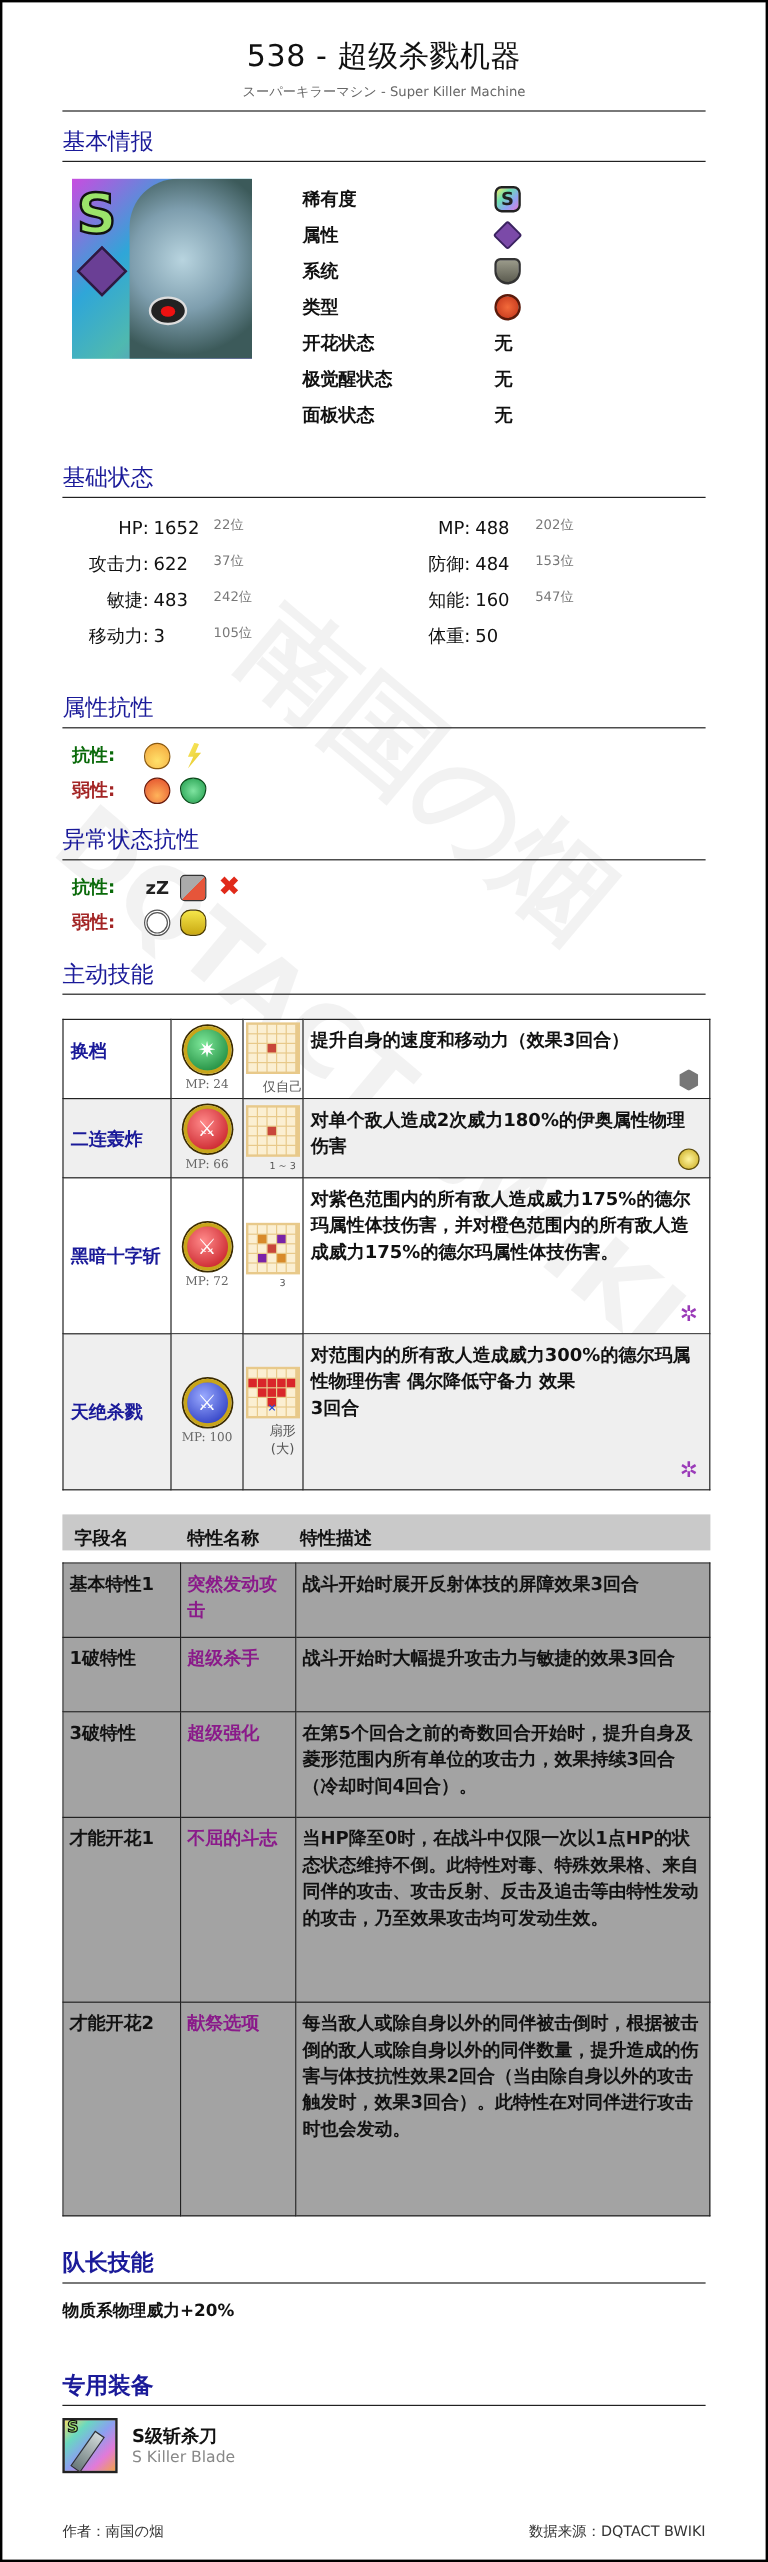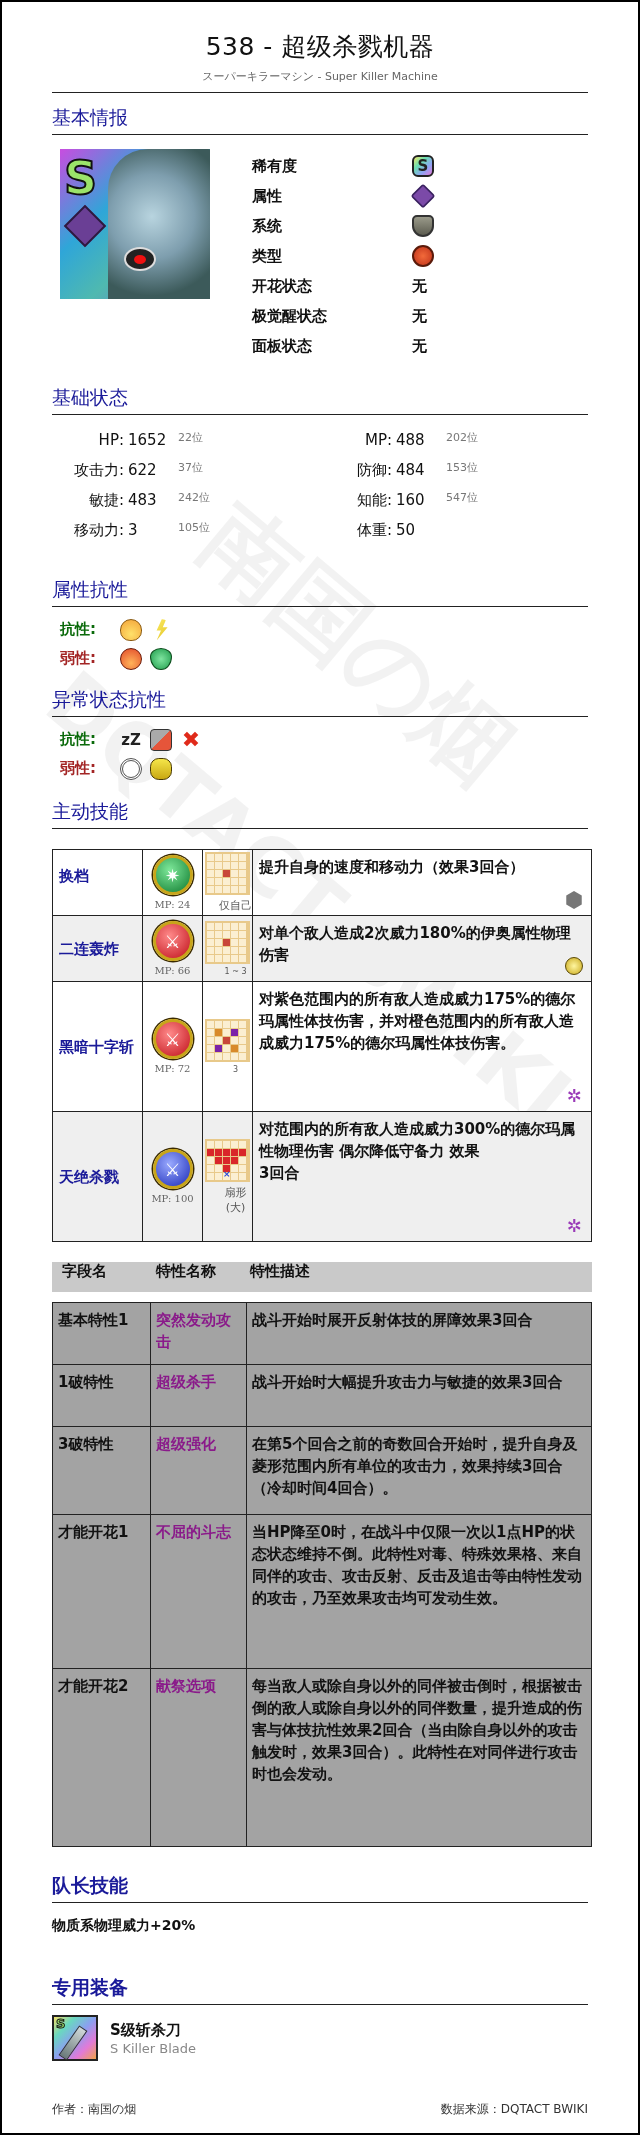--- a/index.html
+++ b/index.html
@@ -136,21 +136,21 @@
   .sk-elem {
     position: absolute; right: 8px; bottom: 6px; width: 18px; height: 18px;
   }
   .el-none { background: #777; clip-path: polygon(50% 0,93% 25%,93% 75%,50% 100%,7% 75%,7% 25%); }
   .el-io { background: radial-gradient(circle,#fff6a0,#c9a81a); border-radius: 50%; border: 1.5px solid #5a4a0a; }
   .el-dolma { color: #9a3ab8; font-size: 18px; line-height: 18px; text-align: center; font-weight: bold; }
 
   
   .passive { margin-top: 20px; }
   .passive-head {
-    display: flex; background: #c9c9c9; height: 30px; align-items: flex-start;
+    display: flex; background: #c9c9c9; height: 30px; align-items: flex-end;
     font-size: 15px; font-weight: bold; width: 540px;
   }
   .passive-head .h1 { width: 98px; padding-left: 10px; }
   .passive-head .h2 { width: 96px; padding-left: 6px; }
   .passive-head .h3 { padding-left: 4px; }
   table.passives { border-collapse: collapse; width: 540px; margin-top: 10px; }
   table.passives td { border: 1.5px solid #222; vertical-align: top; background: #a3a3a3; font-size: 15px; font-weight: bold; line-height: 22px; padding: 6px 5px; }
   .p-field { width: 98px; }
   .p-name { width: 96px; color: #8a1a8a; }
   .p-desc { }

